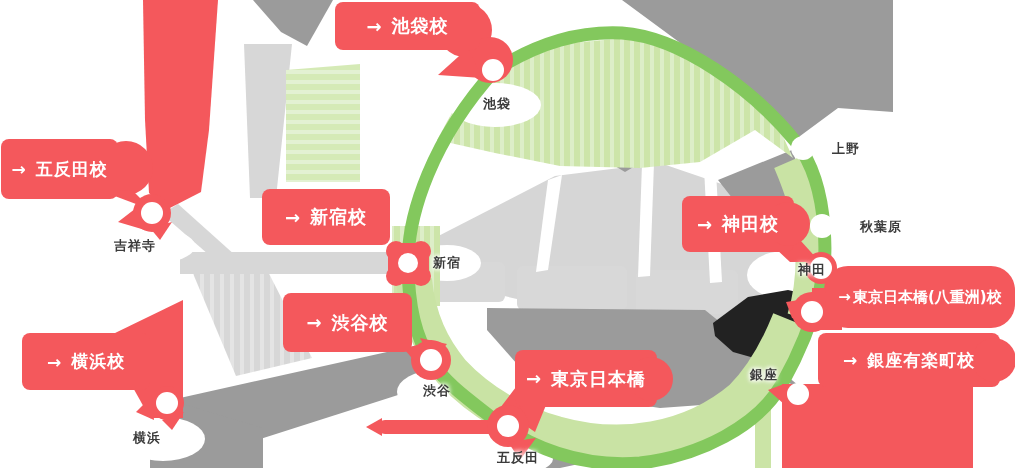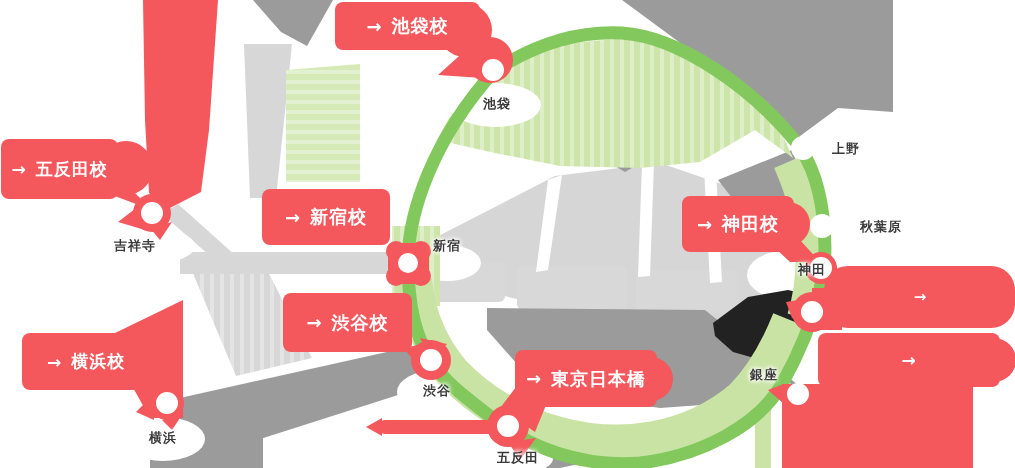--- a/index.html
+++ b/index.html
@@ -164,24 +164,24 @@
       <circle cx="798" cy="394" r="11"></circle>
       <circle cx="821" cy="268" r="11"></circle>
       <circle cx="812" cy="312" r="11"></circle>
       <circle cx="822" cy="226" r="12"></circle>
       <circle cx="803" cy="148" r="12"></circle>
     </g>
   </svg>
 
   <div class="station" style="left:497px;top:104px">池袋</div>
   <div class="station" style="left:135px;top:246px">吉祥寺</div>
-  <div class="station" style="left:447px;top:246px">新宿</div>
+  <div class="station" style="left:447px;top:263px">新宿</div>
   <div class="station" style="left:437px;top:391px">渋谷</div>
   <div class="station" style="left:518px;top:458px">五反田</div>
-  <div class="station" style="left:163px;top:438px">横浜</div>
+  <div class="station" style="left:147px;top:438px">横浜</div>
   <div class="station" style="left:764px;top:375px">銀座</div>
   <div class="station" style="left:812px;top:270px">神田</div>
   <div class="station" style="left:881px;top:227px">秋葉原</div>
   <div class="station" style="left:846px;top:149px">上野</div>
 
   <div class="school" style="left:335px;top:2px;width:145px;height:48px;font-size:18px">
     <span class="arrow">→</span>
     <span class="lbl">池袋校</span>
   </div>
 
@@ -196,25 +196,27 @@
   </div>
 
   <div class="school" style="left:682px;top:196px;width:112px;height:56px;font-size:18px">
     <span class="bump"></span>
     <span class="arrow">→</span>
     <span class="lbl">神田校</span>
   </div>
 
   <div class="school round" style="left:825px;top:267px;width:190px;height:60px;font-size:15px;gap:2px;letter-spacing:0">
     <span class="arrow">→</span>
+    <span class="lbl">東京日本橋(八重洲)校</span>
   </div>
 
   <div class="school" style="left:818px;top:333px;width:182px;height:54px;font-size:17px">
     <span class="bump"></span>
     <span class="arrow">→</span>
+    <span class="lbl">銀座有楽町校</span>
   </div>
 
   <div class="school" style="left:283px;top:293px;width:129px;height:59px;font-size:18px">
     <span class="arrow">→</span>
     <span class="lbl">渋谷校</span>
   </div>
 
   <div class="school" style="left:515px;top:350px;width:142px;height:57px;font-size:18px">
     <span class="bump"></span>
     <span class="arrow">→</span>

